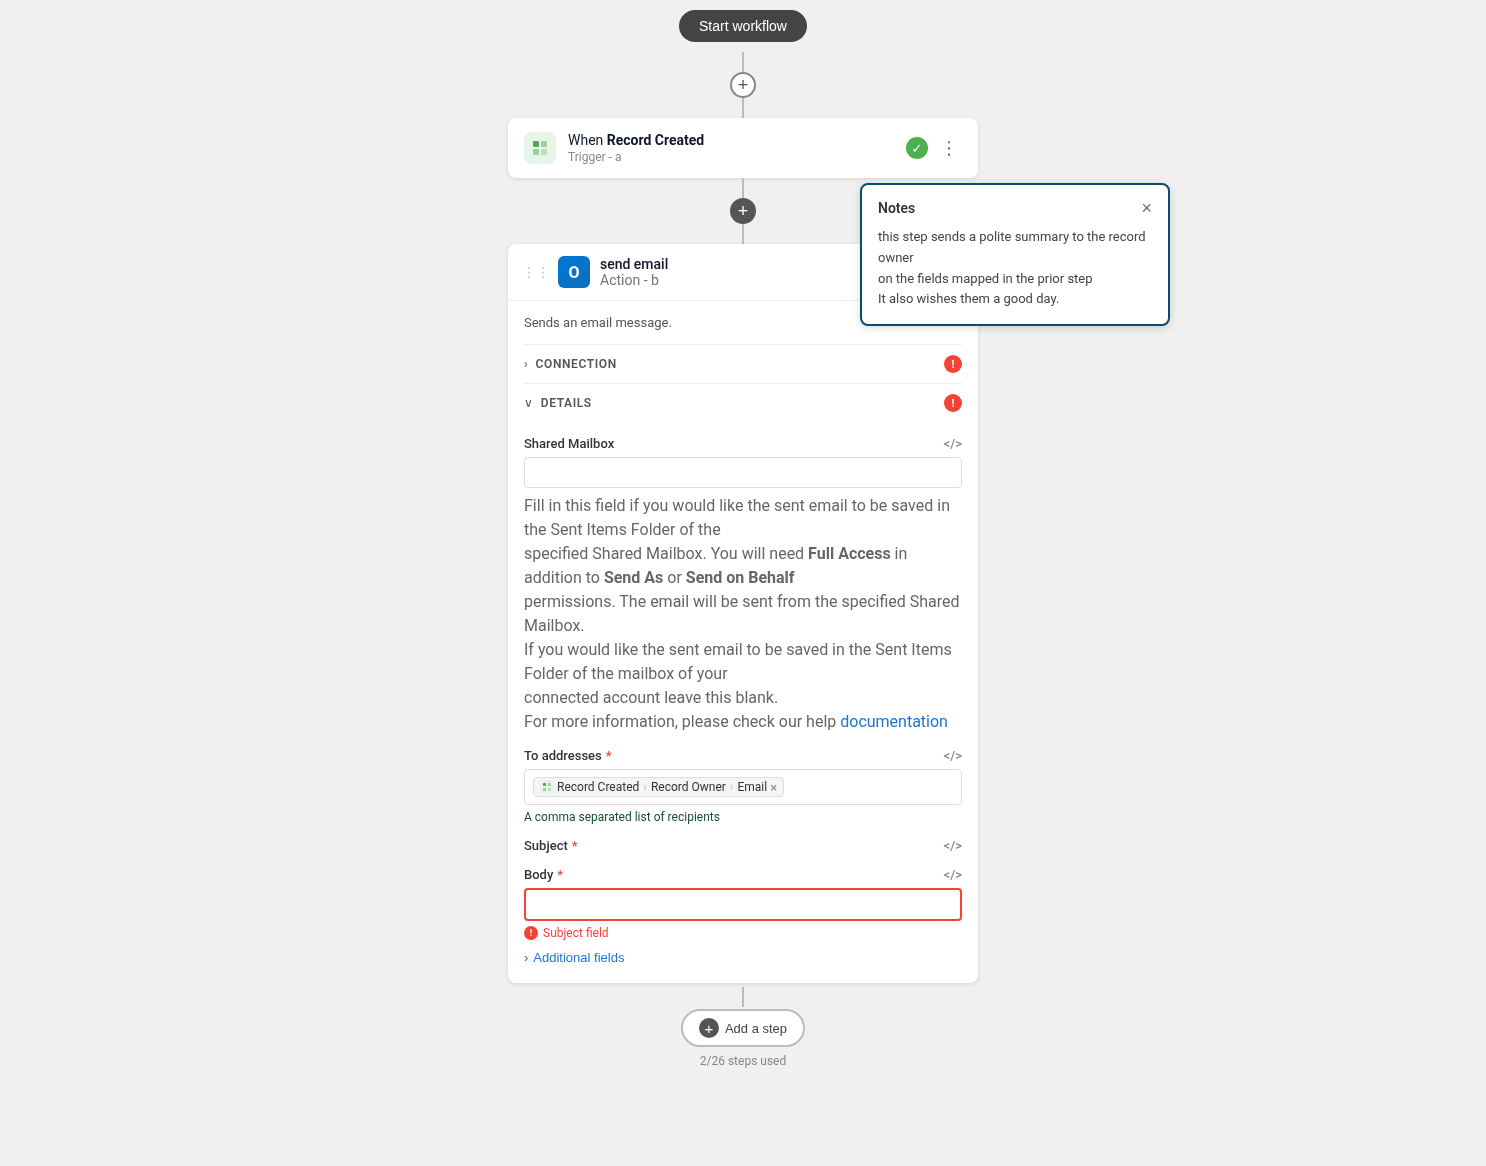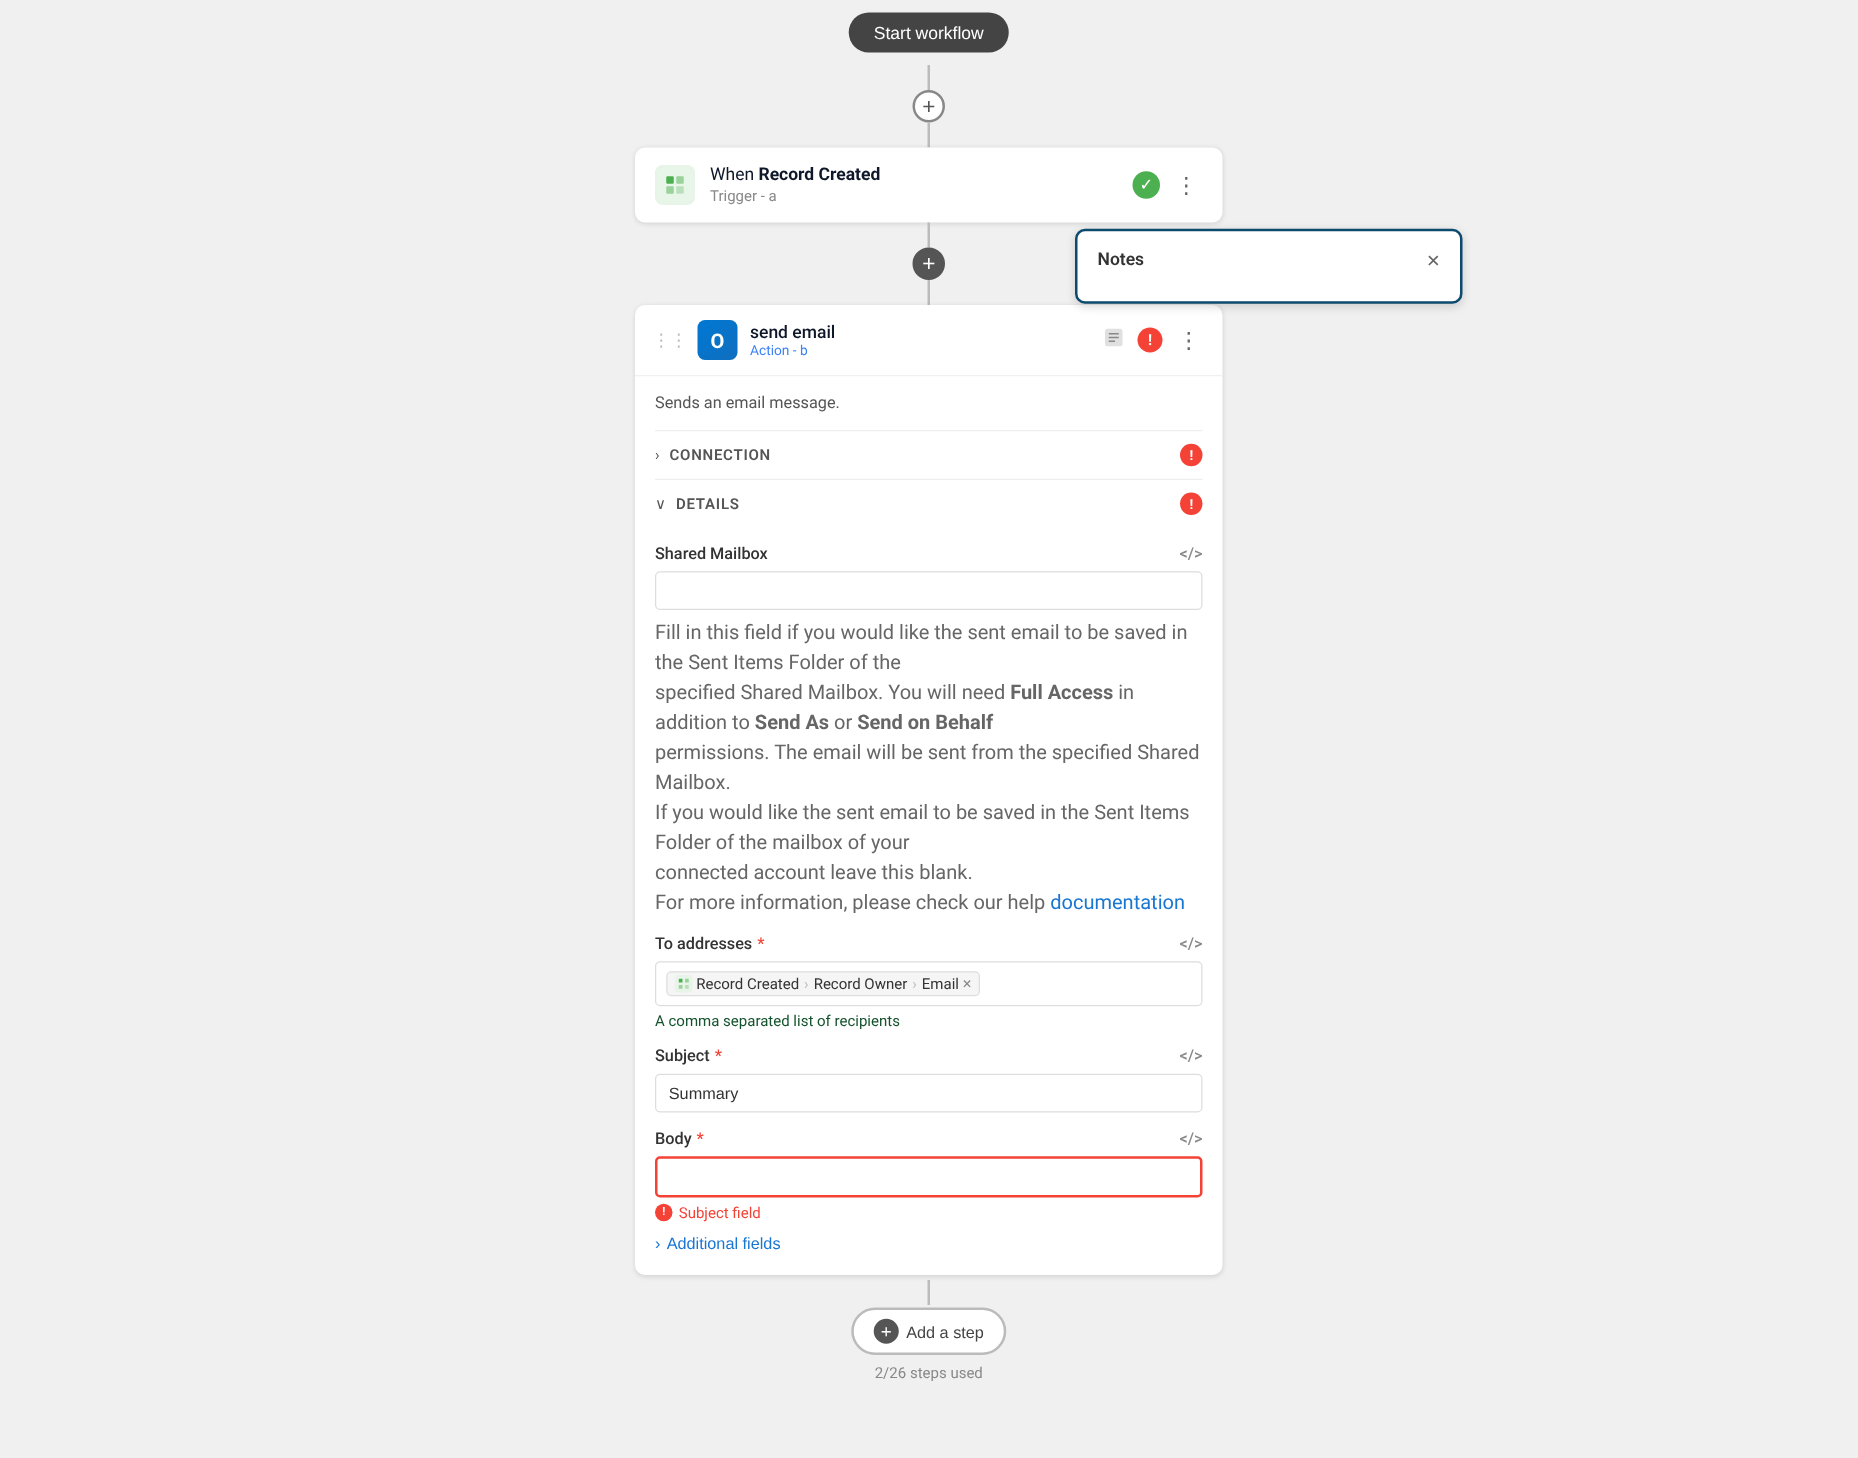--- a/index.html
+++ b/index.html
@@ -163,22 +163,22 @@
     }
     .action-info {
       flex: 1;
     }
     .action-title {
       font-size: 14px;
       font-weight: 500;
       color: #0f172a;
     }
     .action-subtitle {
-      font-size: 11px;
-      color: #3b82f6;
+      font-size: 14px;
+      color: #737373;
     }
     .action-header-icons {
       display: flex;
       align-items: center;
       gap: 8px;
     }
     .warning-circle {
       width: 20px;
       height: 20px;
       border-radius: 50%;
@@ -614,21 +614,20 @@
       </div>
 
       <div class="field-group">
         <div class="field-label">
           <span class="field-label-text">
             <span>Subject</span>
             <span class="required-star">*</span>
           </span>
           <span class="code-toggle">&lt;/&gt;</span>
         </div>
-        <input type="text" class="field-input" value="Summary" style="">
       </div>
 
       <div class="field-group">
         <div class="field-label">
           <span class="field-label-text">
             <span>Body</span>
             <span class="required-star">*</span>
           </span>
           <span class="code-toggle">&lt;/&gt;</span>
         </div>
@@ -655,14 +654,19 @@
     <div class="steps-used">2/26 steps used</div>
   </div>
 
   <div class="notes-panel">
     <div class="notes-header">
       <span class="notes-title">Notes</span>
       <button class="notes-close">
         <span>×</span>
       </button>
     </div>
+    <div class="notes-body">
+      <span>this step sends a polite summary to the record owner</span><br>
+      <span>on the fields mapped in the prior step</span><br>
+      <span>It also wishes them a good day.</span>
+    </div>
   </div>
 </div>
 
 </body></html>

